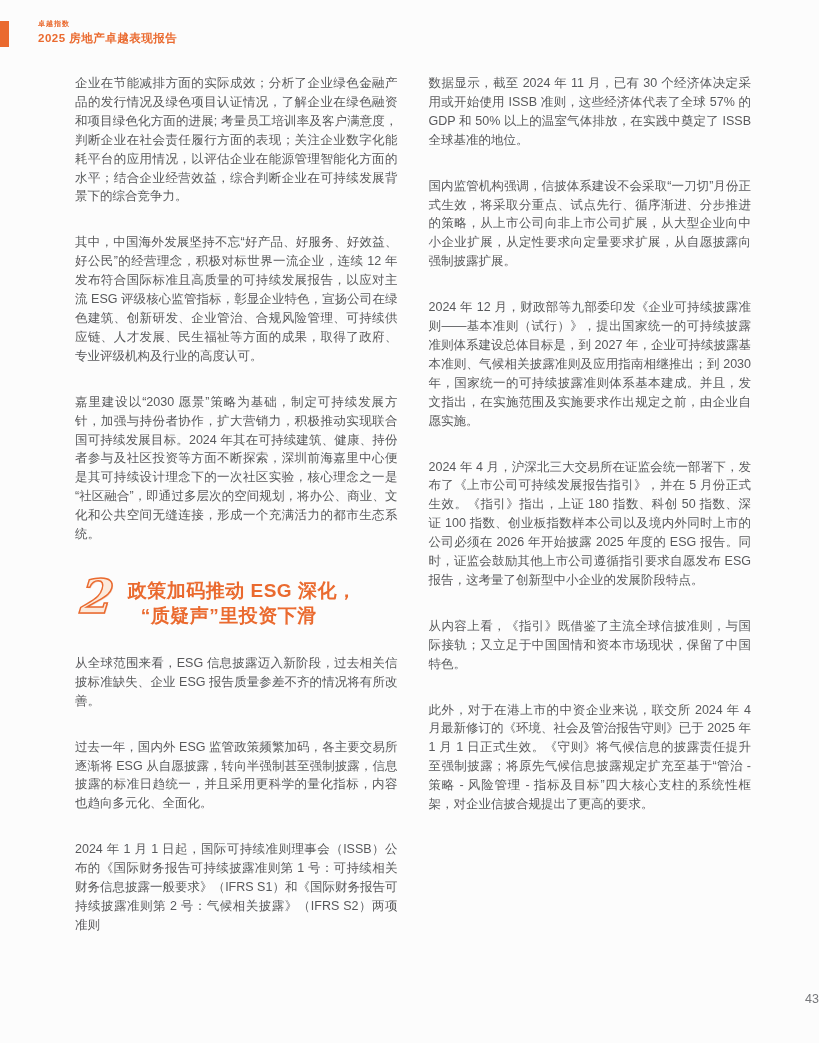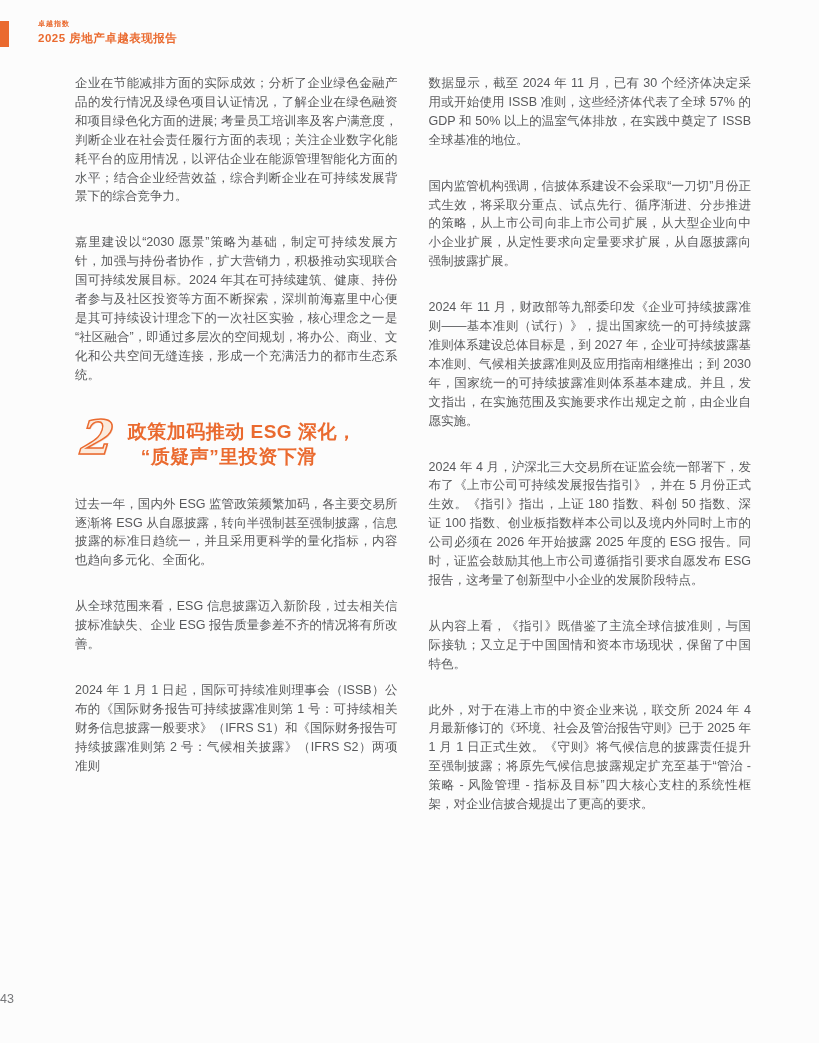--- a/index.html
+++ b/index.html
@@ -66,58 +66,59 @@
     padding-top:7px;
     color:var(--accent);
     font-weight:bold;
     font-size:19px;line-height:25px;
     letter-spacing:0.5px;
   }
   .section-title .line2{padding-left:13px;}
   
   .page-num{
     position:absolute;left:0;top:992px;width:100%;
-    text-align:left;
+    text-align:right;
     font-size:12.5px;color:var(--muted);
   }
 </style>
 </head>
 <body>
 
 <div class="page">
 
   <div class="brand-bar"></div>
   <div class="logo">
     <div class="logo-small">卓越指数</div>
     <div class="logo-title">2025 房地产卓越表现报告</div>
   </div>
 
   <div class="columns">
 
     <div class="col">
       <p class="body">企业在节能减排方面的实际成效；分析了企业绿色金融产品的发行情况及绿色项目认证情况，了解企业在绿色融资和项目绿色化方面的进展; 考量员工培训率及客户满意度，判断企业在社会责任履行方面的表现；关注企业数字化能耗平台的应用情况，以评估企业在能源管理智能化方面的水平；结合企业经营效益，综合判断企业在可持续发展背景下的综合竞争力。</p>
+      <p class="body">其中，中国海外发展坚持不忘“好产品、好服务、好效益、好公民”的经营理念，积极对标世界一流企业，连续 12 年发布符合国际标准且高质量的可持续发展报告，以应对主流 ESG 评级核心监管指标，彰显企业特色，宣扬公司在绿色建筑、创新研发、企业管治、合规风险管理、可持续供应链、人才发展、民生福祉等方面的成果，取得了政府、专业评级机构及行业的高度认可。</p>
       <p class="body">嘉里建设以“2030 愿景”策略为基础，制定可持续发展方针，加强与持份者协作，扩大营销力，积极推动实现联合国可持续发展目标。2024 年其在可持续建筑、健康、持份者参与及社区投资等方面不断探索，深圳前海嘉里中心便是其可持续设计理念下的一次社区实验，核心理念之一是“社区融合”，即通过多层次的空间规划，将办公、商业、文化和公共空间无缝连接，形成一个充满活力的都市生态系统。</p>
 
       <div class="section-head">
         <div class="section-num">2</div>
         <div class="section-title">
           <div class="line1">政策加码推动 ESG 深化，</div>
           <div class="line2">“质疑声”里投资下滑</div>
         </div>
       </div>
 
+      <p class="body">从全球范围来看，ESG 信息披露迈入新阶段，过去相关信披标准缺失、企业 ESG 报告质量参差不齐的情况将有所改善。</p>
       <p class="body">过去一年，国内外 ESG 监管政策频繁加码，各主要交易所逐渐将 ESG 从自愿披露，转向半强制甚至强制披露，信息披露的标准日趋统一，并且采用更科学的量化指标，内容也趋向多元化、全面化。</p>
-      <p class="body">从全球范围来看，ESG 信息披露迈入新阶段，过去相关信披标准缺失、企业 ESG 报告质量参差不齐的情况将有所改善。</p>
       <p class="body">2024 年 1 月 1 日起，国际可持续准则理事会（ISSB）公布的《国际财务报告可持续披露准则第 1 号：可持续相关财务信息披露一般要求》（IFRS S1）和《国际财务报告可持续披露准则第 2 号：气候相关披露》（IFRS S2）两项准则</p>
     </div>
 
     <div class="col">
       <p class="body">数据显示，截至 2024 年 11 月，已有 30 个经济体决定采用或开始使用 ISSB 准则，这些经济体代表了全球 57% 的 GDP 和 50% 以上的温室气体排放，在实践中奠定了 ISSB 全球基准的地位。</p>
       <p class="body">国内监管机构强调，信披体系建设不会采取“一刀切”月份正式生效，将采取分重点、试点先行、循序渐进、分步推进的策略，从上市公司向非上市公司扩展，从大型企业向中小企业扩展，从定性要求向定量要求扩展，从自愿披露向强制披露扩展。</p>
-      <p class="body">2024 年 11 月，财政部等九部委印发《企业可持续披露准则——基本准则（试行）》，提出国家统一的可持续披露准则体系建设总体目标是，到 2027 年，企业可持续披露基本准则、气候相关披露准则及应用指南相继推出；到 2030 年，国家统一的可持续披露准则体系基本建成。并且，发文指出，在实施范围及实施要求作出规定之前，由企业自愿实施。</p>
+      <p class="body">2024 年 12 月，财政部等九部委印发《企业可持续披露准则——基本准则（试行）》，提出国家统一的可持续披露准则体系建设总体目标是，到 2027 年，企业可持续披露基本准则、气候相关披露准则及应用指南相继推出；到 2030 年，国家统一的可持续披露准则体系基本建成。并且，发文指出，在实施范围及实施要求作出规定之前，由企业自愿实施。</p>
       <p class="body">2024 年 4 月，沪深北三大交易所在证监会统一部署下，发布了《上市公司可持续发展报告指引》，并在 5 月份正式生效。《指引》指出，上证 180 指数、科创 50 指数、深证 100 指数、创业板指数样本公司以及境内外同时上市的公司必须在 2026 年开始披露 2025 年度的 ESG 报告。同时，证监会鼓励其他上市公司遵循指引要求自愿发布 ESG 报告，这考量了创新型中小企业的发展阶段特点。</p>
       <p class="body">从内容上看，《指引》既借鉴了主流全球信披准则，与国际接轨；又立足于中国国情和资本市场现状，保留了中国特色。</p>
       <p class="body">此外，对于在港上市的中资企业来说，联交所 2024 年 4 月最新修订的《环境、社会及管治报告守则》已于 2025 年 1 月 1 日正式生效。《守则》将气候信息的披露责任提升至强制披露；将原先气候信息披露规定扩充至基于“管治 - 策略 - 风险管理 - 指标及目标”四大核心支柱的系统性框架，对企业信披合规提出了更高的要求。</p>
     </div>
 
   </div>
 
   <div class="page-num">43</div>
 
 </div>

